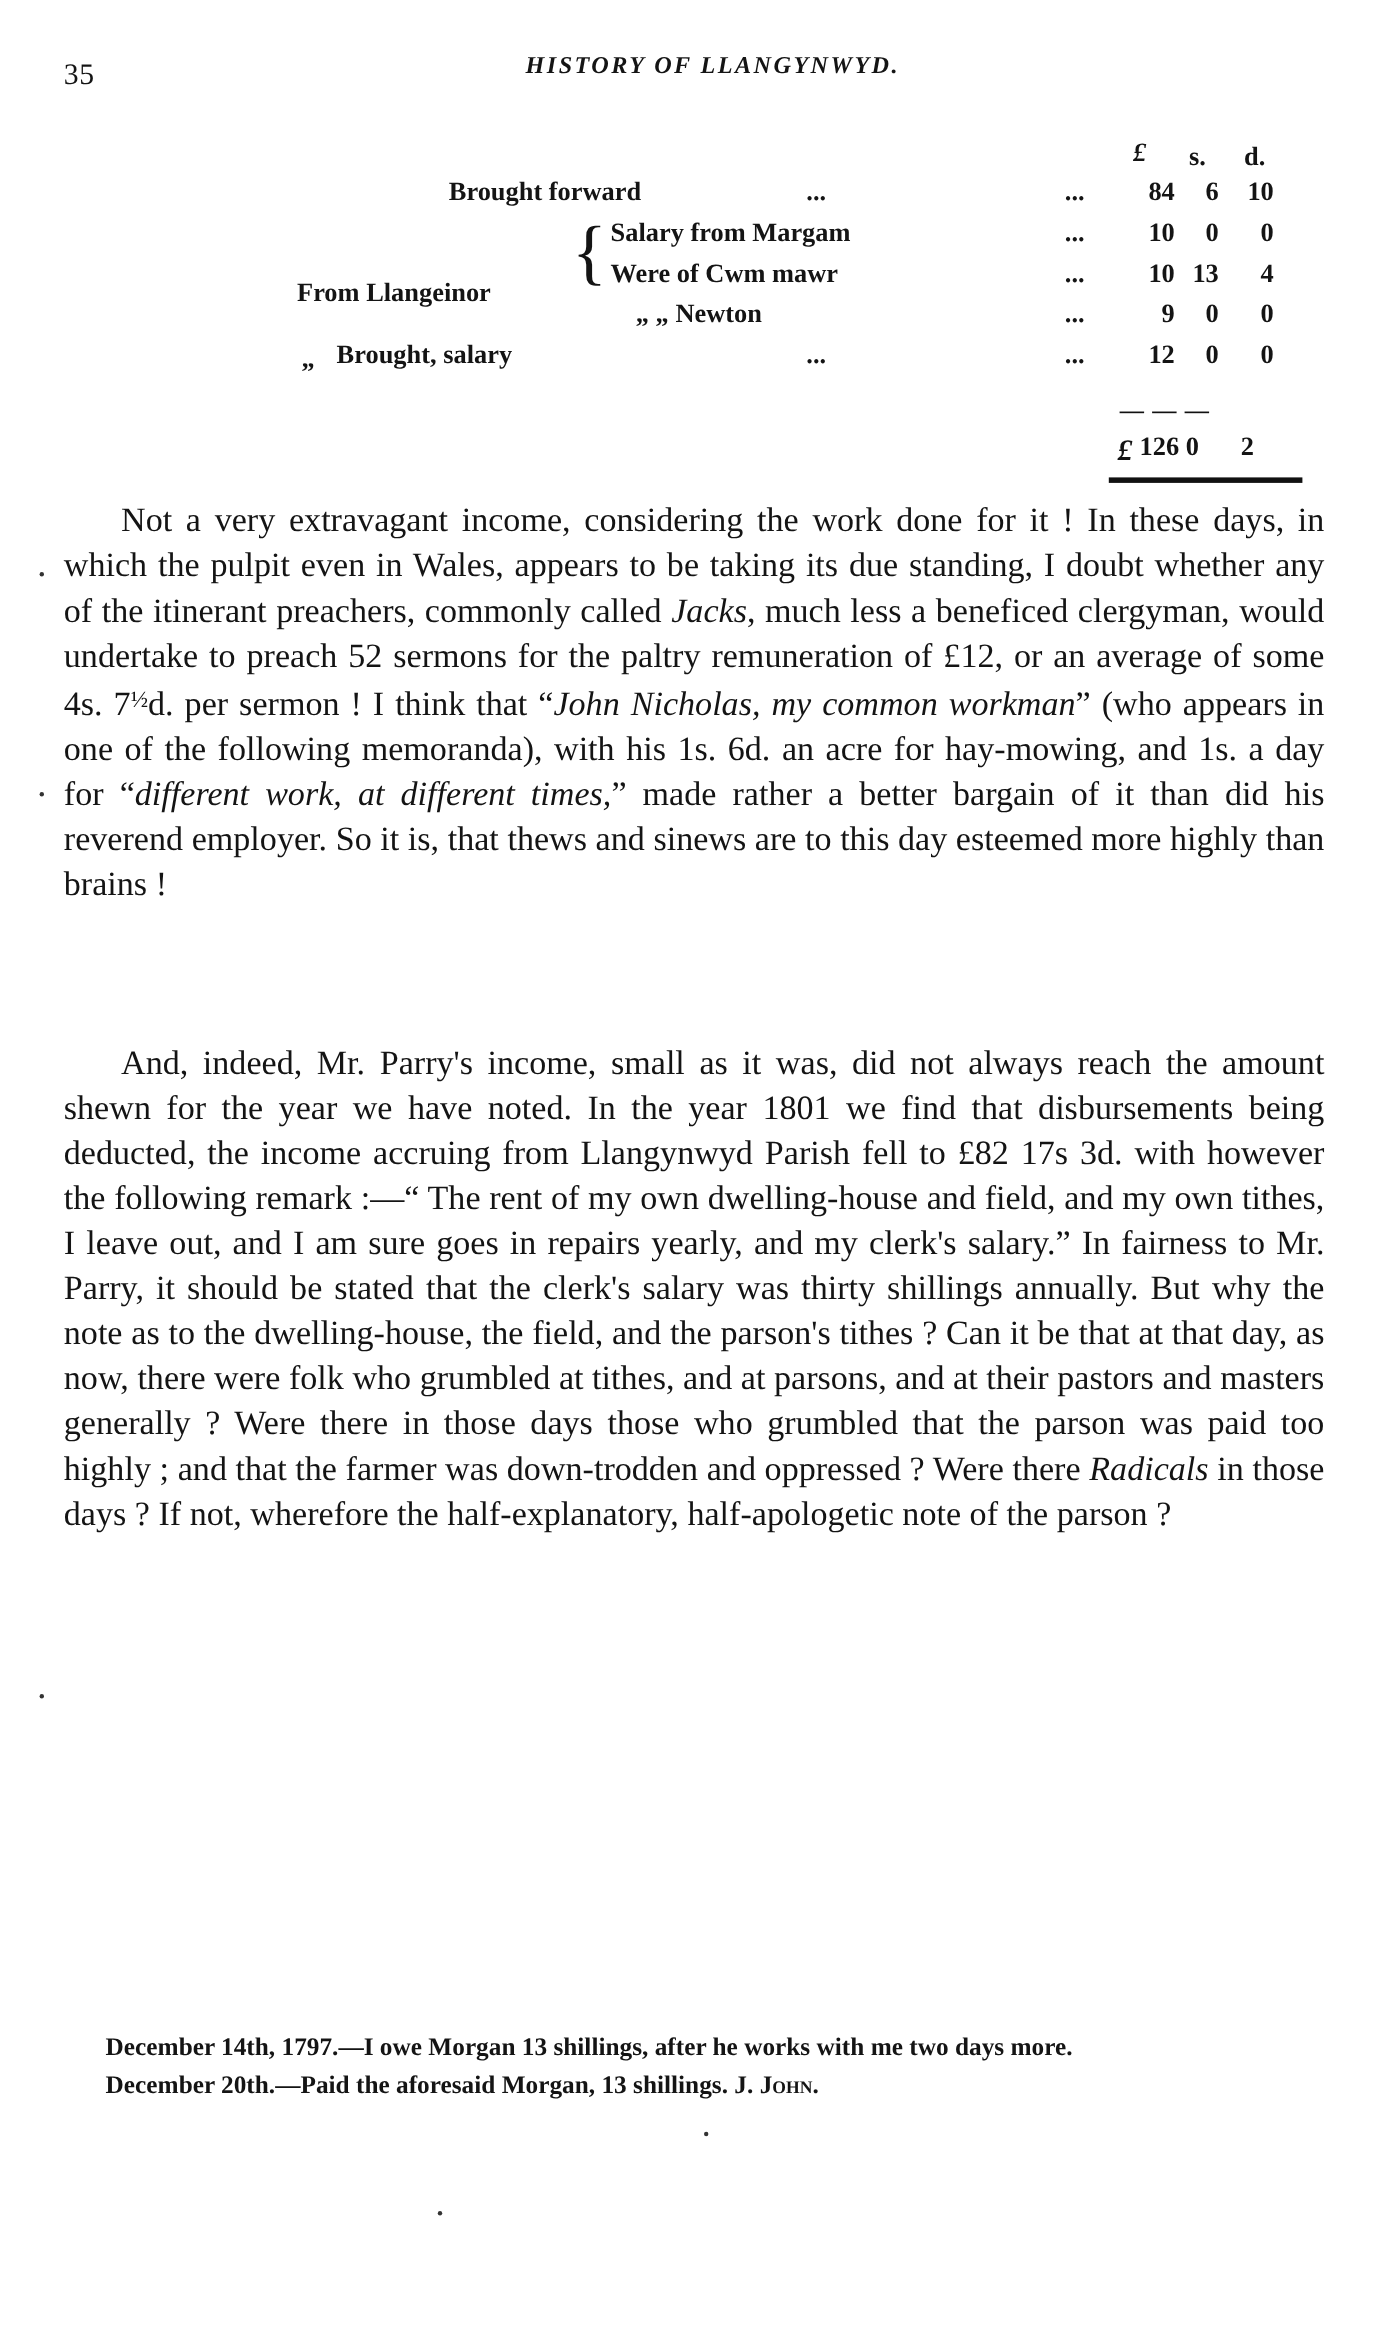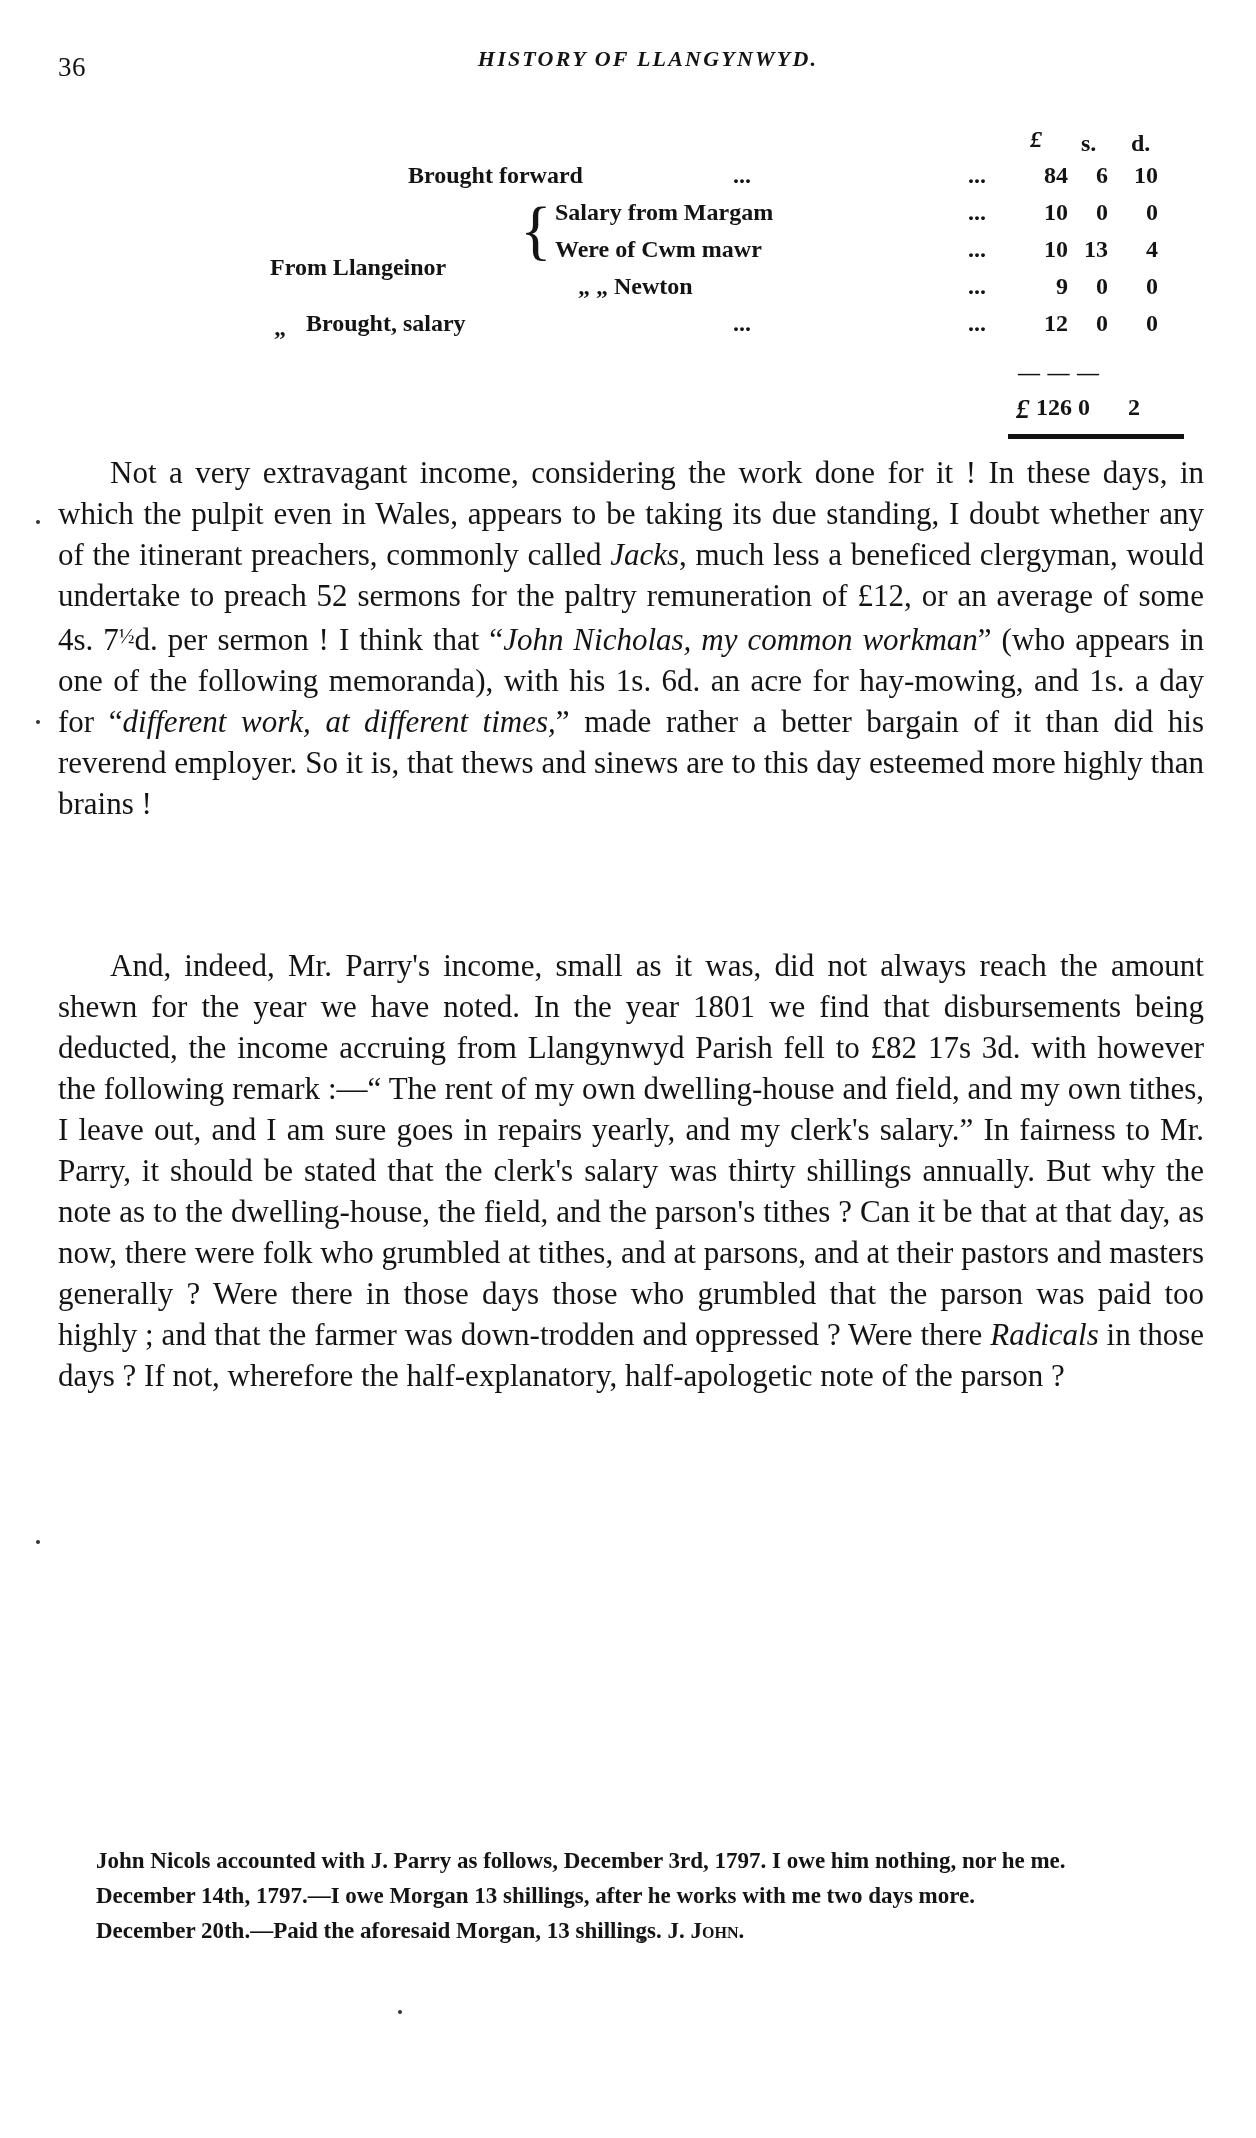--- a/index.html
+++ b/index.html
@@ -195,21 +195,21 @@
     background: #333;
     border-radius: 50%;
   }
 </style>
 </head>
 <body>
 
 <div class="page">
 
   <div class="header">
-    <div class="folio">36</div>
+    <div class="folio">35</div>
     <div class="head-title">HISTORY OF LLANGYNWYD.</div>
   </div>
 
   <div class="accounts">
     <div class="acct-grid">
 
       <div class="colhead">
         <span class="ch-pound">£</span>
         <span class="ch-s">s.</span>
         <span class="ch-d">d.</span>
@@ -284,21 +284,20 @@
   <div class="body-block" style="top:452px;">
     <p><span>Not  a  very  extravagant  income,  considering  the  work done for it !    In these days, in which  the  pulpit  even  in Wales,  appears  to  be  taking   its  due  standing,  I  doubt whether  any  of  the  itinerant  preachers,  commonly  called </span><i>Jacks</i><span>, much less a beneficed clergyman, would undertake to preach 52 sermons for the paltry remuneration of £12, or an average of some  4s. 7</span><span class="frac">½</span><span>d. per sermon !    I think that “</span><i>John Nicholas, my common workman</i><span>” (who appears in one of the following  memoranda),  with  his  1s.  6d.  an  acre  for  hay-mowing,  and  1s.  a  day  for  “</span><i>different work, at different times,</i><span>” made  rather  a  better  bargain  of it  than  did  his  reverend employer.    So it is, that thews and  sinews are to this day esteemed more highly than brains !</span></p>
   </div>
 
   <div class="body-block" style="top:945px;">
     <p><span>And, indeed, Mr. Parry's income, small as it was, did not always  reach  the  amount  shewn  for  the  year  we  have  noted. In the year 1801 we find that disbursements being deducted, the income accruing from Llangynwyd Parish fell to £82 17s 3d. with  however  the  following  remark :—“ The rent of my own dwelling-house and field, and my own tithes, I leave out, and I am sure goes in  repairs yearly, and my clerk's salary.”    In fairness  to  Mr. Parry, it  should  be  stated  that  the  clerk's salary was thirty shillings annually.    But why the note as to the dwelling-house, the field, and  the  parson's tithes ?   Can it be that at that day, as now, there were folk who grumbled at tithes, and at parsons, and at  their  pastors and masters generally ?    Were  there  in  those days those who grumbled that the parson was paid too highly ; and that the farmer was down-trodden  and  oppressed ?    Were  there  </span><i>Radicals</i><span> in those days ?    If not, wherefore the half-explanatory, half-apologetic note of the parson ?</span></p>
   </div>
 
 
   <div class="small-block" style="top:1845px;">
-    <p>John Nicols accounted with J. Parry as follows, December 3rd, 1797. I owe him nothing, nor he me.</p>
     <p>December 14th, 1797.—I owe Morgan 13 shillings, after he works with me two days more.</p>
     <p><span>December 20th.—Paid the aforesaid Morgan, 13 shillings.   J. </span><span class="sc">John</span>.</p>
   </div>
 
   <span class="stray-dot" style="left:36px; top:520px;"></span>
   <span class="stray-dot" style="left:36px; top:720px;"></span>
   <span class="stray-dot" style="left:36px; top:1540px;"></span>
   <span class="stray-dot" style="left:640px; top:1938px;"></span>
   <span class="stray-dot" style="left:398px; top:2010px;"></span>
 

